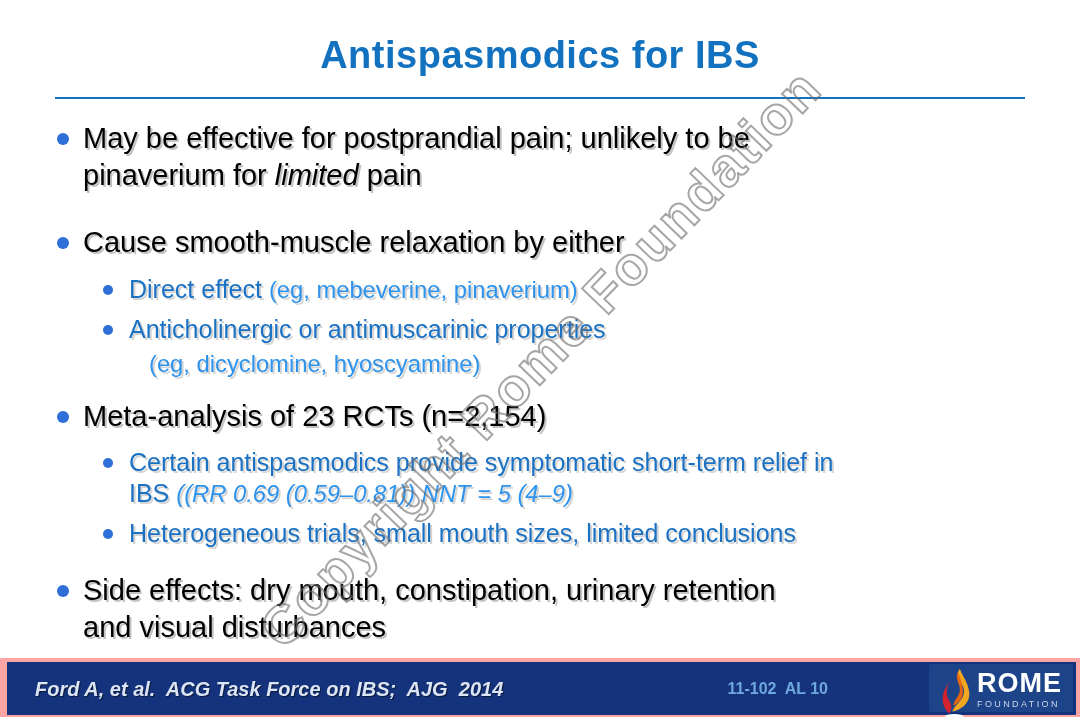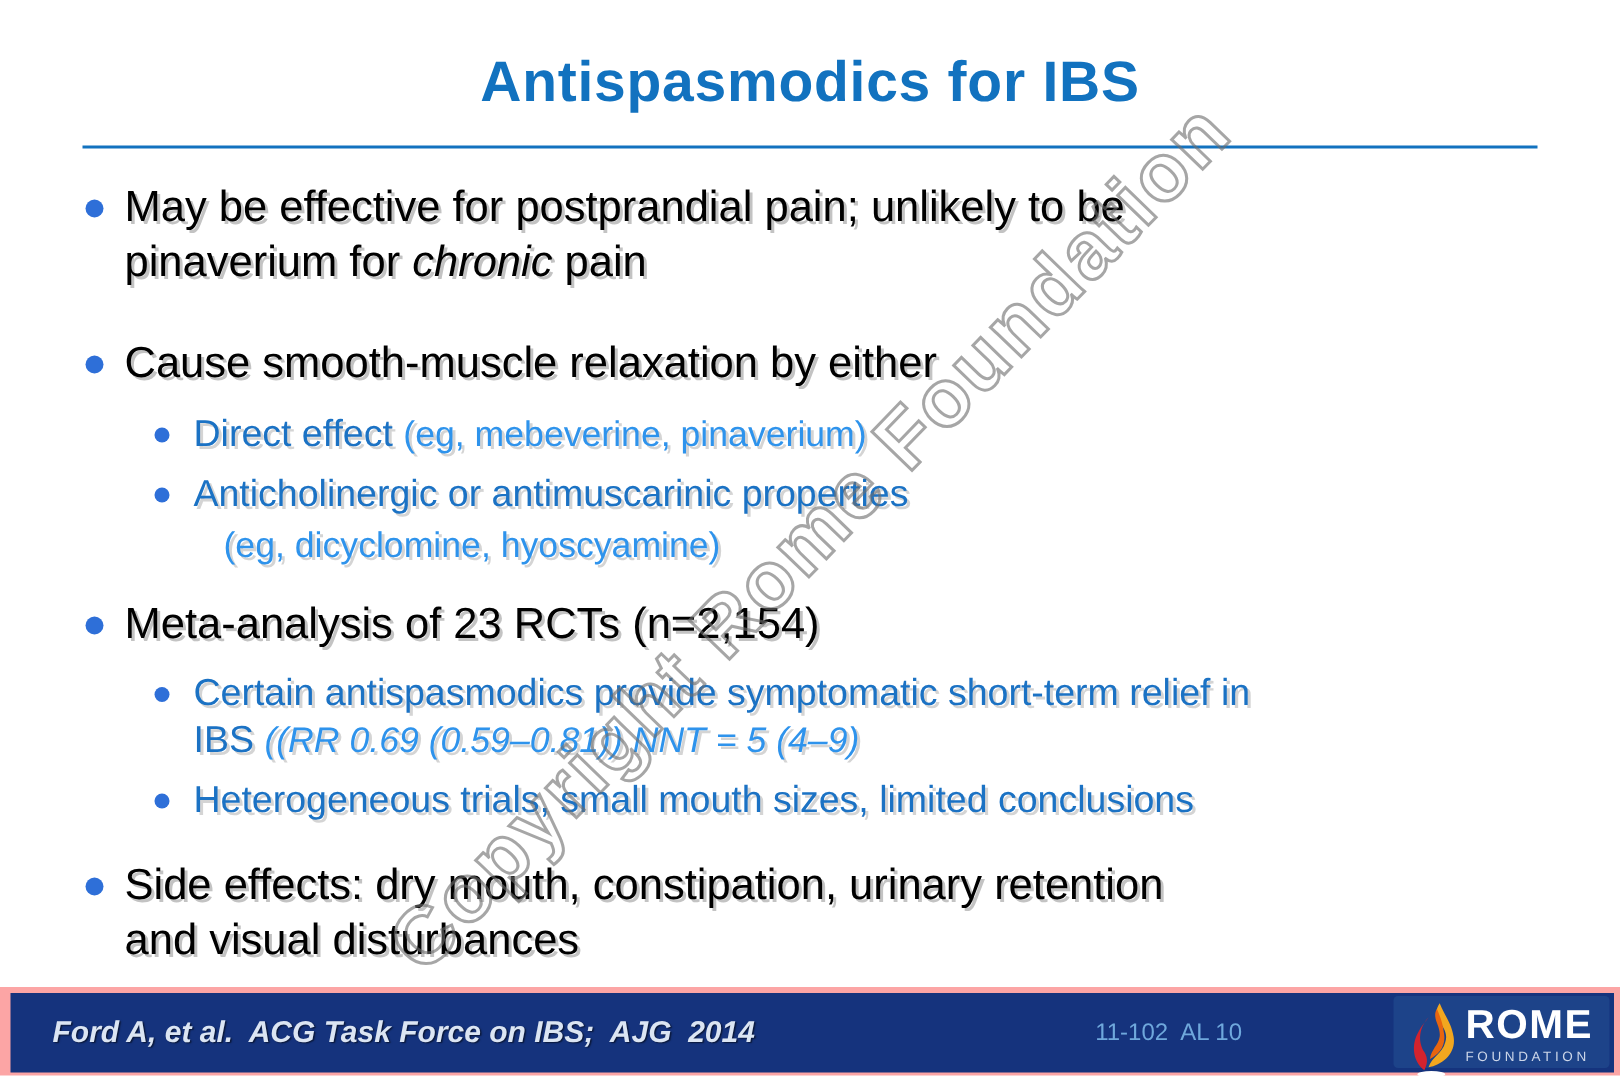--- a/index.html
+++ b/index.html
@@ -58,21 +58,21 @@
     position:absolute;left:7px;right:4px;top:4px;bottom:2px;
     background:var(--footer-bg,#15337d);
   }
   .citation{
     position:absolute;left:28px;top:50%;transform:translateY(-50%);
     font-size:20px;font-weight:bold;font-style:italic;color:#dbe5f3;
     text-shadow:1px 1px 1px rgba(0,0,0,.55);white-space:pre;
   }
   .codes{
     position:absolute;right:248px;top:50%;transform:translateY(-50%);
-    font-size:16px;font-weight:normal;color:var(--code-blue,#6fa8dc);white-space:pre;margin-left:32px;
+    font-size:16px;font-weight:bold;color:var(--code-blue,#6fa8dc);white-space:pre;margin-left:32px;
   }
   .logo-patch{
     position:absolute;right:3px;top:2px;bottom:3px;width:144px;
     background:#1d4389;border-radius:3px;
   }
   .flame{position:absolute;left:8px;top:3px;}
   .logo-text{position:absolute;left:48px;top:6px;color:#fff;}
   .logo-rome{font-size:27px;font-weight:bold;letter-spacing:1px;line-height:1;}
   .logo-foundation{font-size:9px;letter-spacing:2.4px;color:#ccd6e8;margin-top:2px;}
 </style>
@@ -82,21 +82,21 @@
 <div class="slide">
 
   <h1 class="title">Antispasmodics for IBS</h1>
   <div class="title-rule"></div>
 
   <div class="watermark">Copyright Rome Foundation</div>
 
   <div class="bullets" id="bullets">
     <div class="row lvl1 r1">
       <span class="dot"></span>
-      <span class="txt"><span>May be effective for postprandial pain; unlikely to be</span><br><span>pinaverium for </span><span class="it">chronic</span><span> pain</span></span>
+      <span class="txt"><span>May be effective for postprandial pain; unlikely to be</span><br><span>pinaverium for </span><span class="it">limited</span><span> pain</span></span>
     </div>
 
     <div class="row lvl1 r2">
       <span class="dot"></span>
       <span class="txt"><span>Cause smooth-muscle relaxation by either</span></span>
     </div>
 
     <div class="row lvl2 r3">
       <span class="dot"></span>
       <span class="txt"><span class="c-blue">Direct effect </span><span class="c-light">(eg, mebeverine, pinaverium)</span></span>

